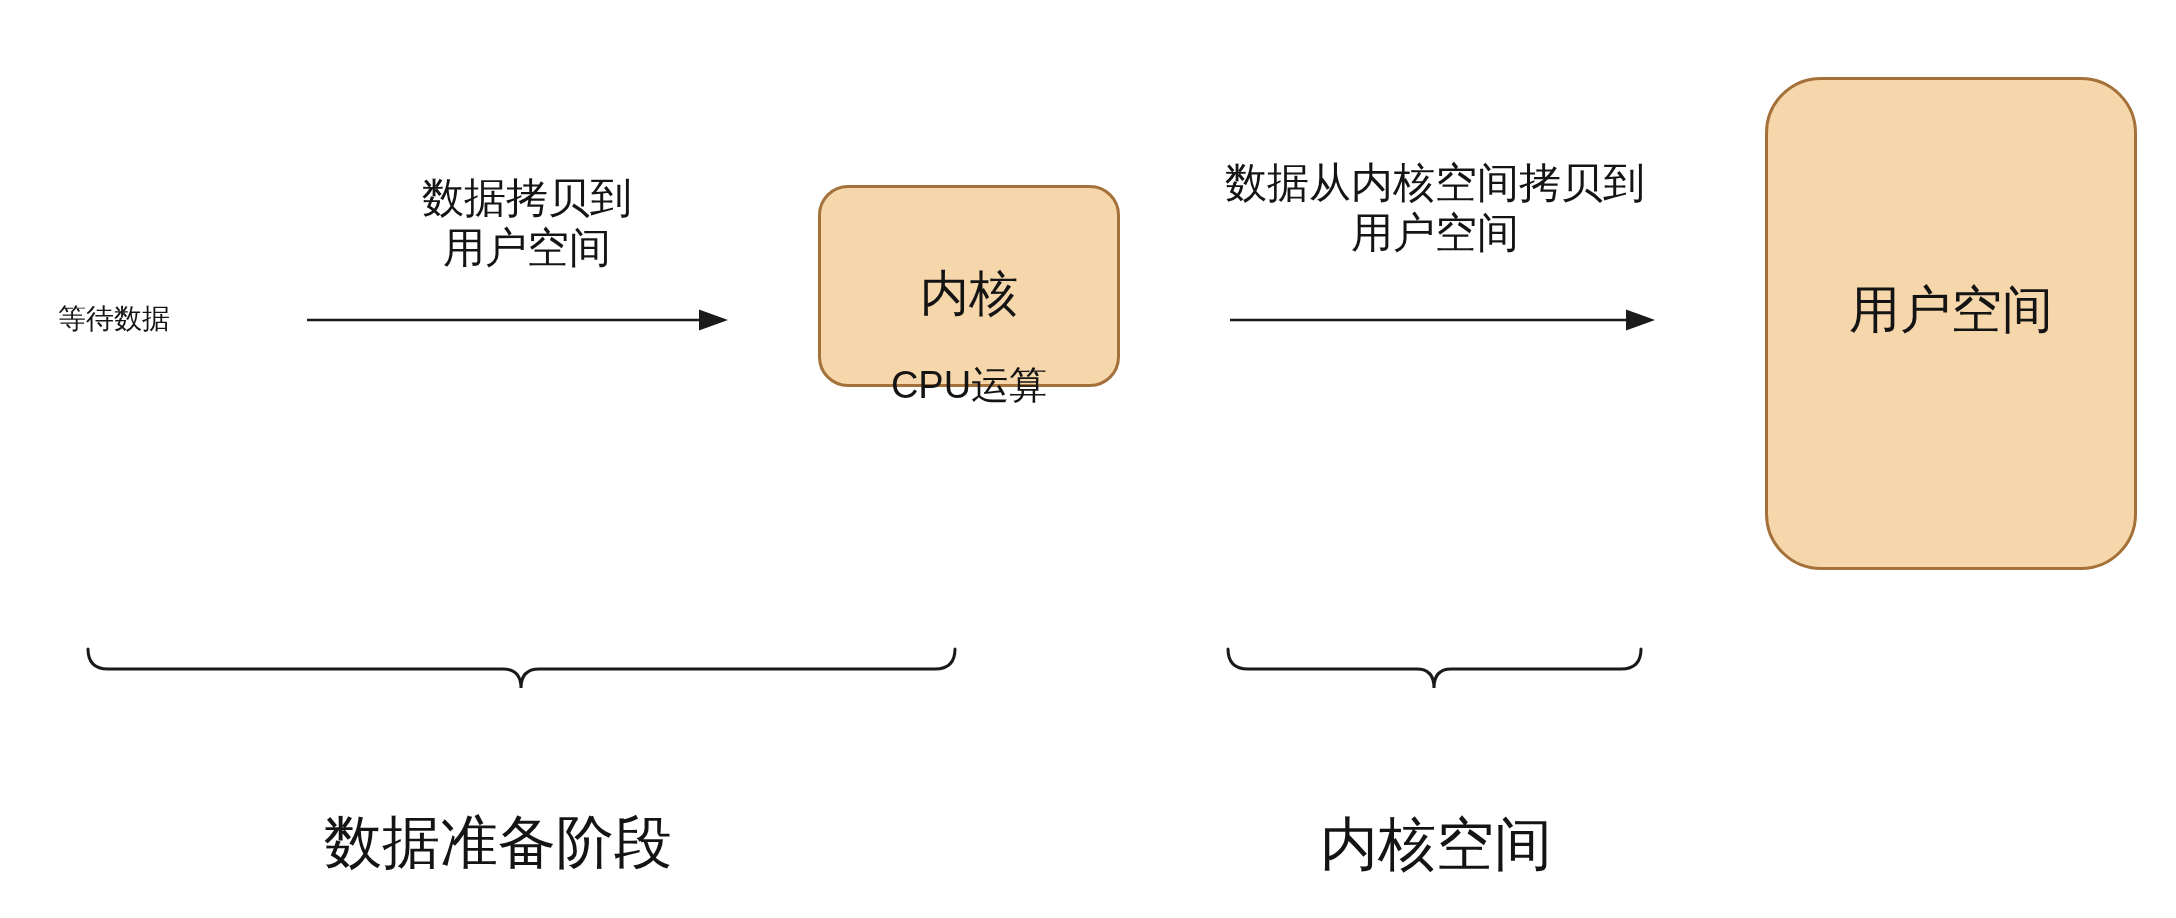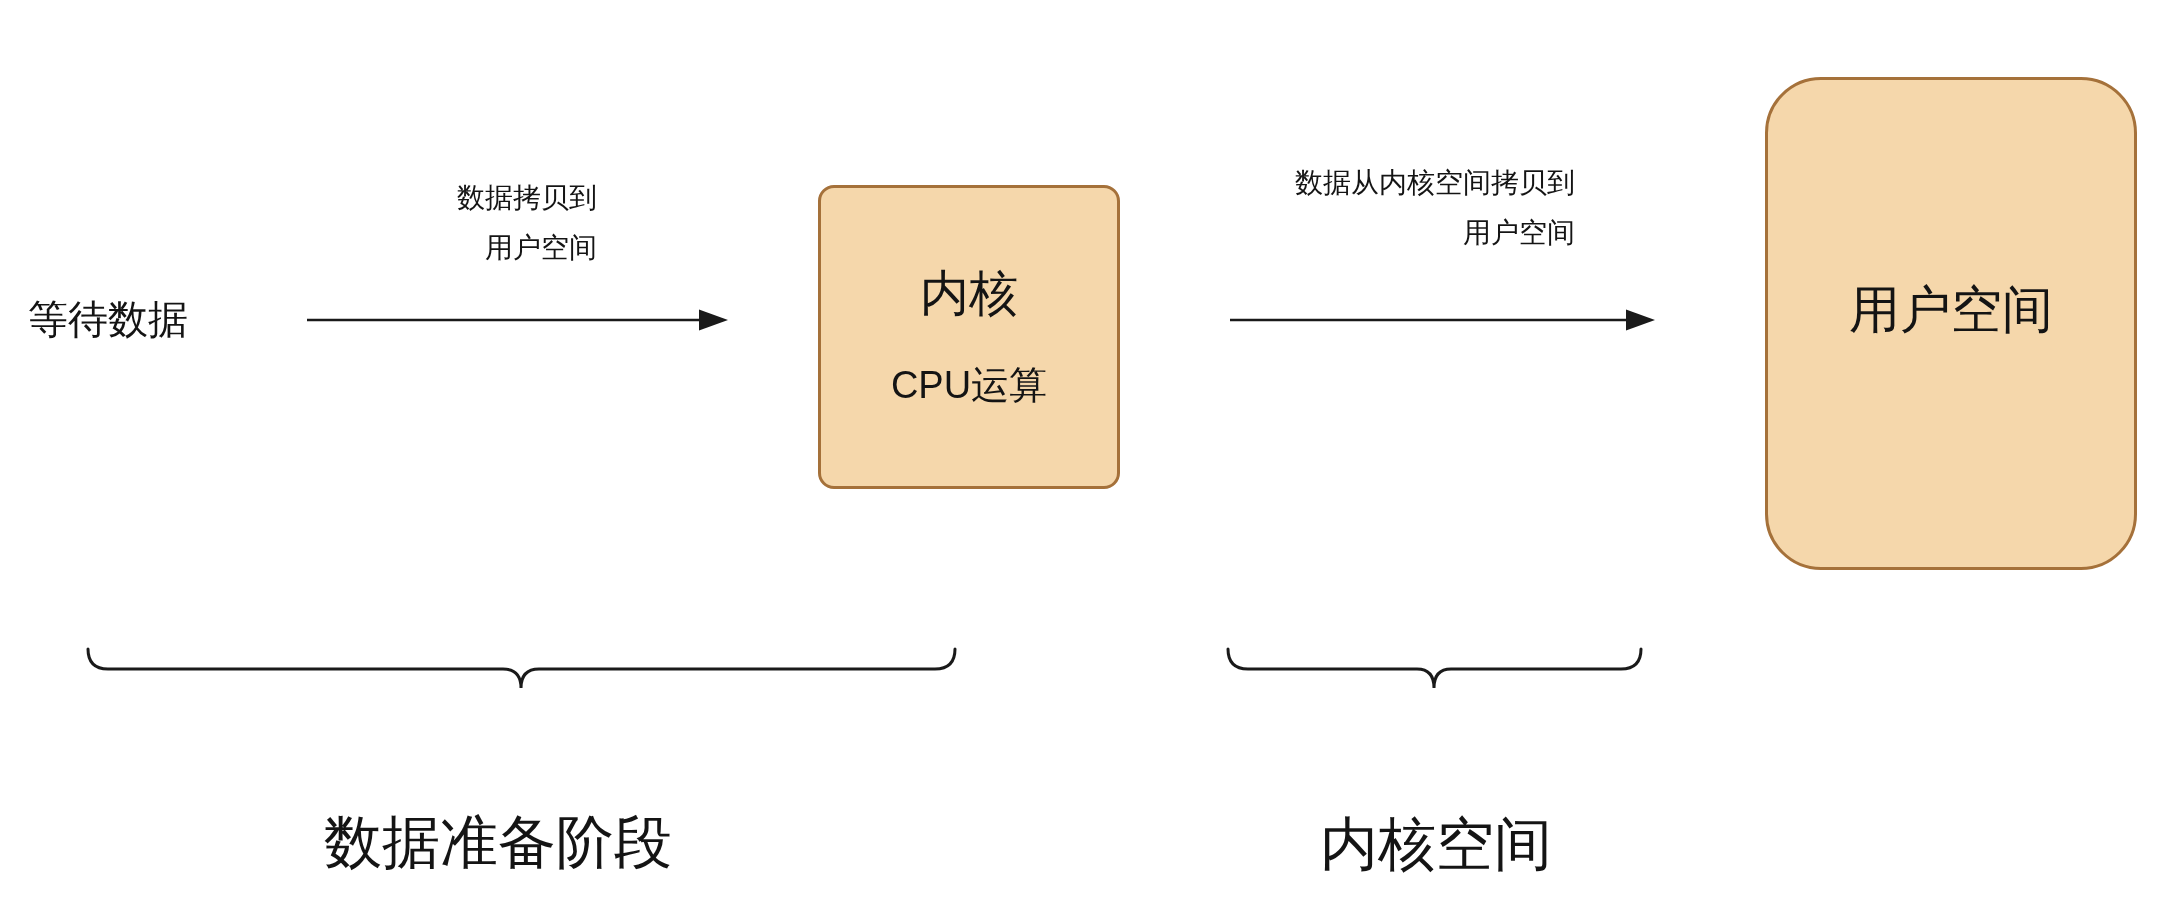--- a/index.html
+++ b/index.html
@@ -39,23 +39,23 @@
     transform: translate(-50%, -50%);
     color: #141414;
     font-weight: 500;
     white-space: nowrap;
   }
   .arrow-label {
     position: absolute;
     transform: translateX(-50%);
     color: #141414;
     font-weight: 500;
-    font-size: 28px;
+    font-size: 42px;
     line-height: 50px;
-    text-align: right;
+    text-align: center;
     white-space: nowrap;
   }
   .stage-label {
     position: absolute;
     transform: translate(-50%, -50%);
     color: #141414;
     font-weight: 500;
     font-size: 58px;
     white-space: nowrap;
   }
@@ -83,28 +83,28 @@
     <g>
       <line x1="1230" y1="320" x2="1629" y2="320" stroke="#1a1a1a" stroke-width="2.6"></line>
       <polygon points="1655,320 1626,309.5 1626,330.5" fill="#1a1a1a"></polygon>
     </g>
 
     <path d="M 88 649 Q 88 669 108 669 L 503 669 Q 521 669 521 688 Q 521 669 539 669 L 935 669 Q 955 669 955 649" fill="none" stroke="#1a1a1a" stroke-width="3" stroke-linecap="round"></path>
 
     <path d="M 1228 649 Q 1228 669 1248 669 L 1417 669 Q 1434 669 1434 688 Q 1434 669 1451 669 L 1621 669 Q 1641 669 1641 649" fill="none" stroke="#1a1a1a" stroke-width="3" stroke-linecap="round"></path>
   </svg>
 
-  <div class="txt" style="left:108px; top:319px; font-size:40px;">等待数据</div>
+  <div class="txt" style="left:114px; top:319px; font-size:28px;">等待数据</div>
 
   <div class="arrow-label" style="left:527px; top:173px;">
     <div>数据拷贝到</div>
     <div>用户空间</div>
   </div>
 
-  <div class="node" style="left:818px; top:185px; width:302px; height:304px; border-radius:16px;">
+  <div class="node" style="left:818px; top:185px; width:302px; height:202px; border-radius:30px;">
     <div class="node-label" style="top:106px; font-size:49px;">内核</div>
     <div class="node-label" style="top:197px; font-size:38px;">CPU运算</div>
   </div>
 
   <div class="arrow-label" style="left:1435px; top:158px;">
     <div>数据从内核空间拷贝到</div>
     <div>用户空间</div>
   </div>
 
   <div class="node" style="left:1765px; top:77px; width:372px; height:493px; border-radius:56px;">

